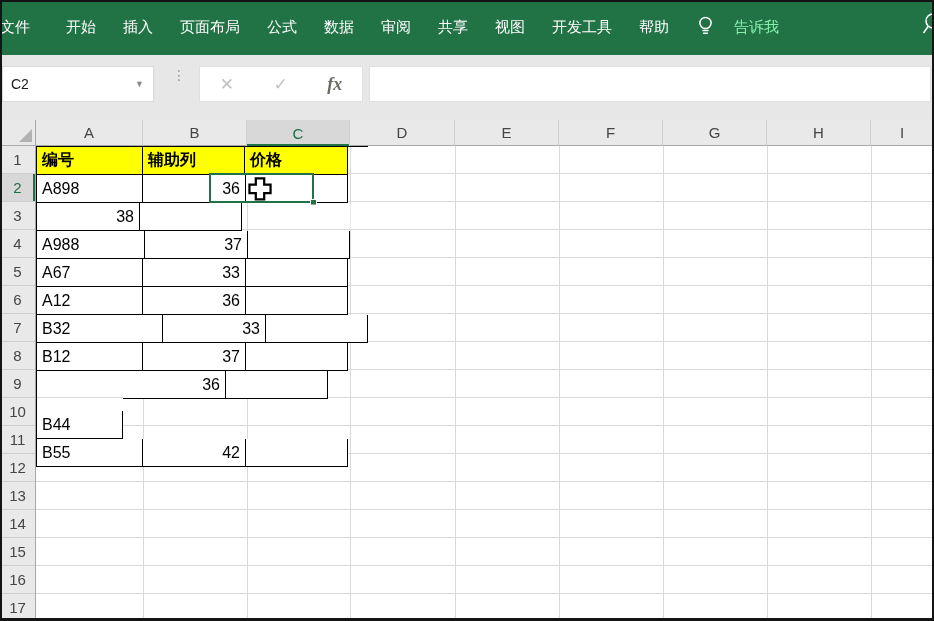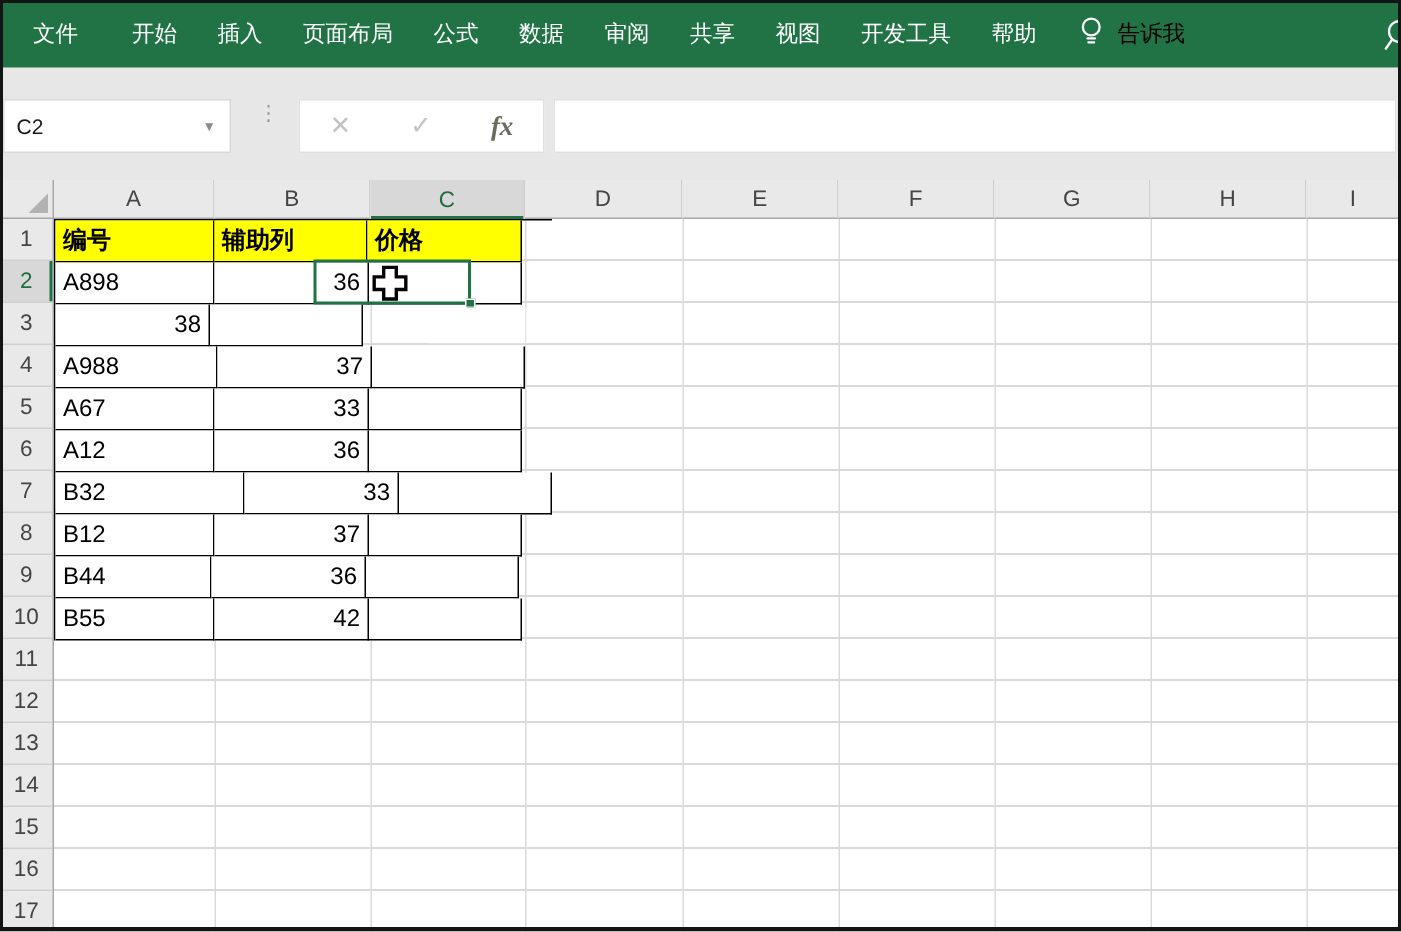--- a/index.html
+++ b/index.html
@@ -2,26 +2,26 @@
 <html><head>
 <meta charset="utf-8">
 <style>
   * { margin:0; padding:0; box-sizing:border-box; }
   body { font-family:"Liberation Sans","DejaVu Sans",sans-serif; background:#fff; }
 
   .screen { position:relative; width:934px; height:621px; overflow:hidden; background:#fff; }
   .frame { position:absolute; inset:0; border:2px solid #141414; border-bottom-width:3px; pointer-events:none; z-index:90; }
 
   
-  .menubar { position:absolute; top:0; left:0; right:0; height:45px; background:#217346;
-             display:flex; align-items:center; padding-left:22px; overflow:hidden; z-index:5; }
+  .menubar { position:absolute; top:0; left:0; right:0; height:55px; background:#217346;
+             display:flex; align-items:center; overflow:hidden; z-index:5; }
   .menu-items { display:flex; align-items:center; gap:27px; }
   .menu-item { color:#fff; font-size:15px; white-space:nowrap; cursor:pointer; }
   .menu-item.file-tab { margin-right:9px; }
-  .tellme-group { display:flex; align-items:center; gap:9px; margin-left:28px; color:#000000; font-size:15px; white-space:nowrap; }
+  .tellme-group { display:flex; align-items:center; gap:20px; margin-left:28px; color:#86efac; font-size:15px; white-space:nowrap; }
   .search-partial { position:absolute; right:-9px; top:12px; }
 
   
   .strip1 { position:absolute; top:45px; left:0; right:0; height:19px; background:#e7e7e7; }
   .strip2 { position:absolute; top:104px; left:0; right:0; height:16px; background:#e7e7e7; }
 
   
   .formula-row { position:absolute; top:64px; left:0; right:0; height:40px; background:#e7e7e7; }
   .name-box { position:absolute; left:2px; top:2px; width:152px; height:36px; background:#fff;
               border:1px solid #d9d9d9; display:flex; align-items:center; padding-left:8px;
@@ -209,21 +209,21 @@
           <div class="t-cell" style="width: 126px;">B32</div>
           <div class="t-cell num" style="width: 103px;">33</div>
           <div class="t-cell" style="width: 102px;"></div>
         </div>
         <div class="t-row">
           <div class="t-cell" style="width: 106px;">B12</div>
           <div class="t-cell num" style="width: 103px;">37</div>
           <div class="t-cell" style="width: 102px;"></div>
         </div>
         <div class="t-row">
-          <div class="t-cell" style="width: 104px;">B44</div>
+          <div class="t-cell" style="width: 86px; margin-top: 40px;">B44</div>
           <div class="t-cell num" style="width: 103px;">36</div>
           <div class="t-cell" style="width: 102px;"></div>
         </div>
         <div class="t-row">
           <div class="t-cell" style="width: 106px;">B55</div>
           <div class="t-cell num" style="width: 103px;">42</div>
           <div class="t-cell" style="width: 102px;"></div>
         </div>
       </div>
 

